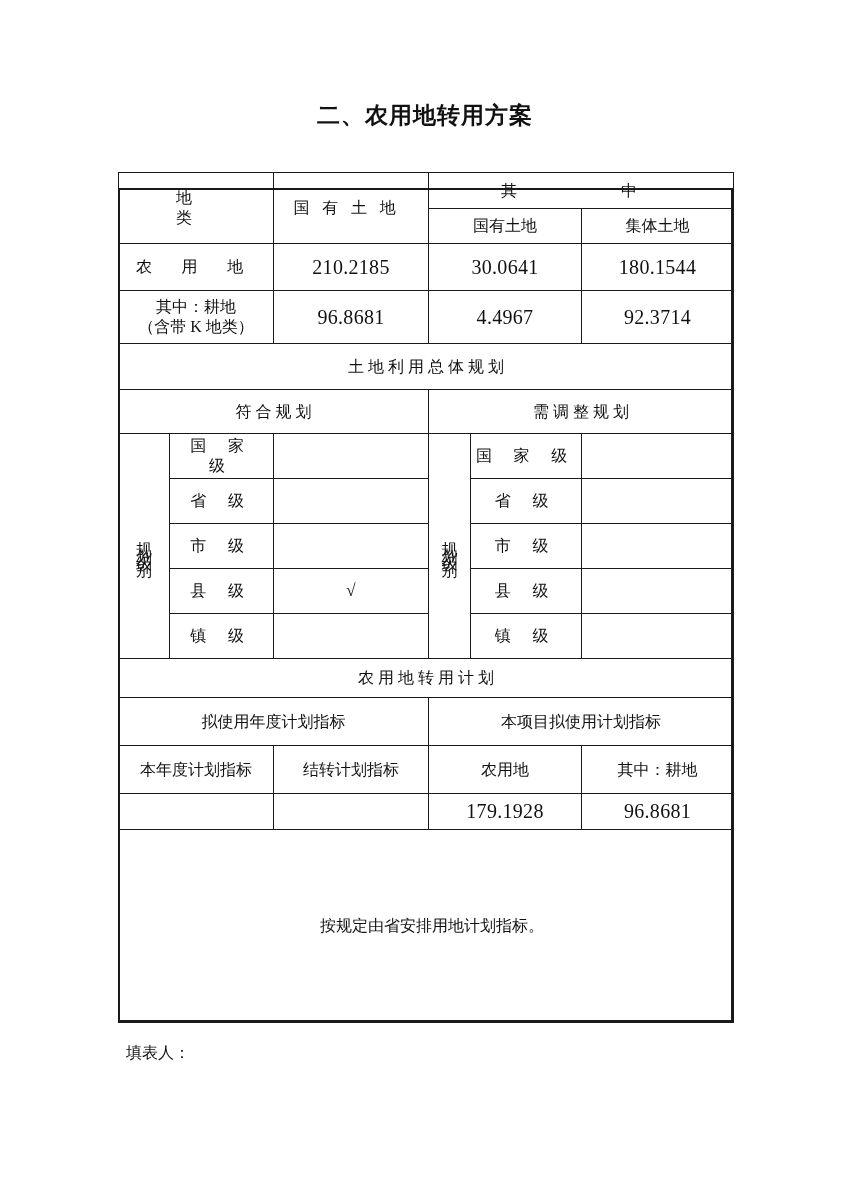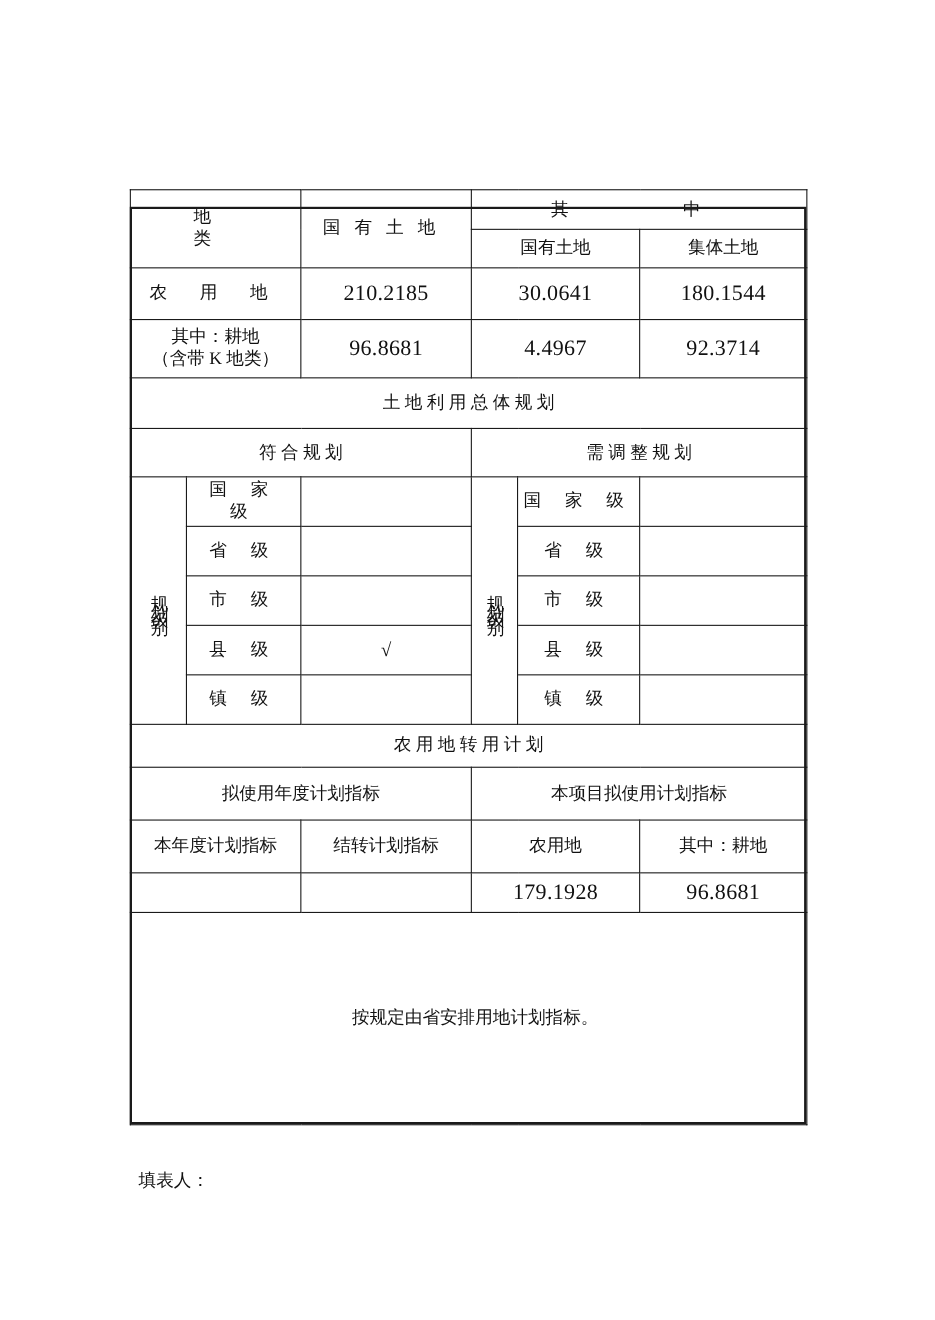--- a/index.html
+++ b/index.html
@@ -97,28 +97,28 @@
     padding-left: 14px !important;
     font-size: 16px;
   }
 
   
   .footer-line {
     position: absolute;
     left: 126px;
     top: 1043px;
     font-size: 16px;
-    margin-top: 20px;
   }
 </style>
 </head>
 <body>
 
 <div class="page">
 
+  <div class="doc-title">二、农用地转用方案</div>
 
 
   <table class="form-table">
     <colgroup>
       <col style="width:51px">
       <col style="width:104px">
       <col style="width:155px">
       <col style="width:42px">
       <col style="width:111px">
       <col style="width:152px">

